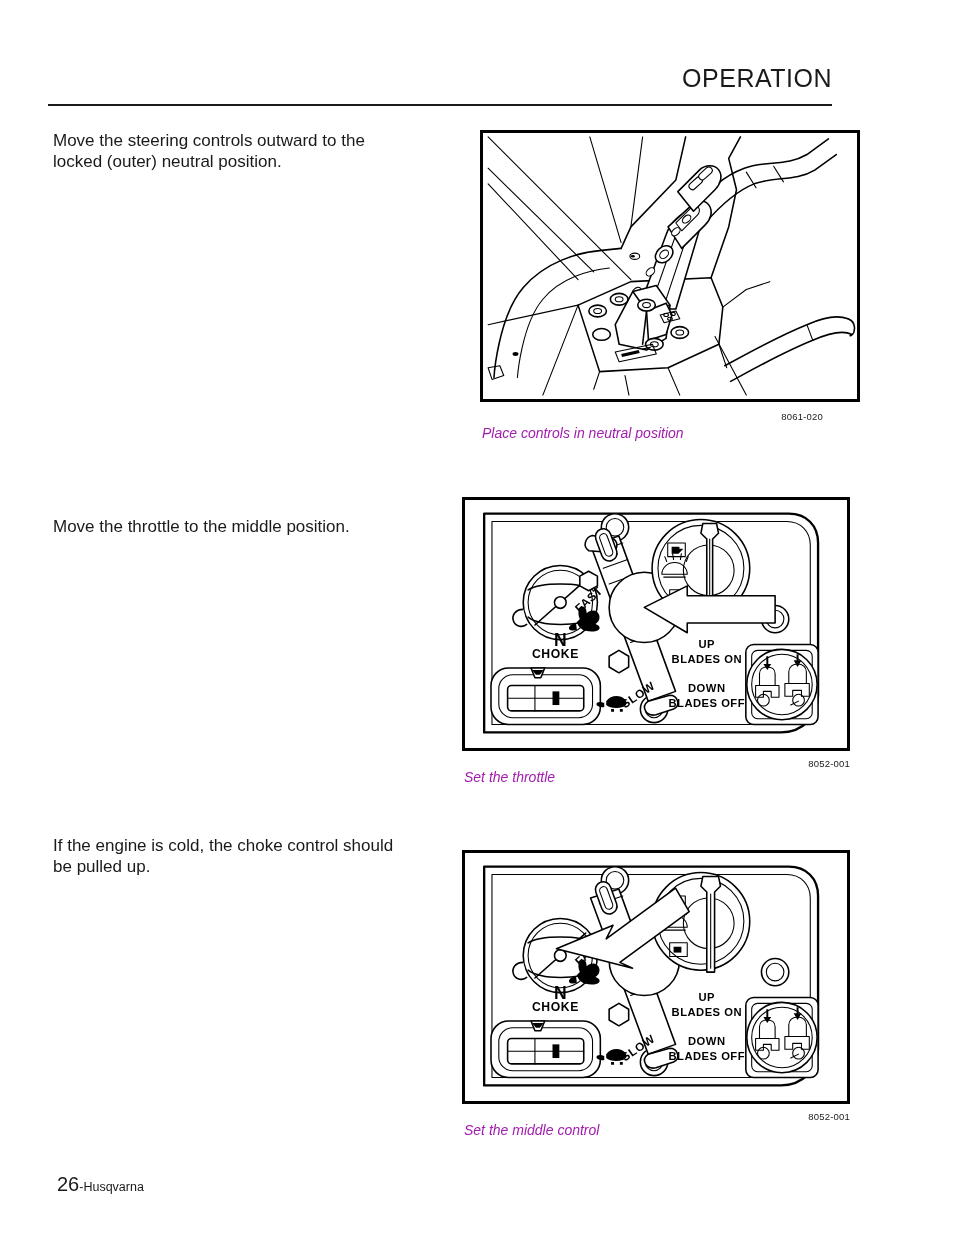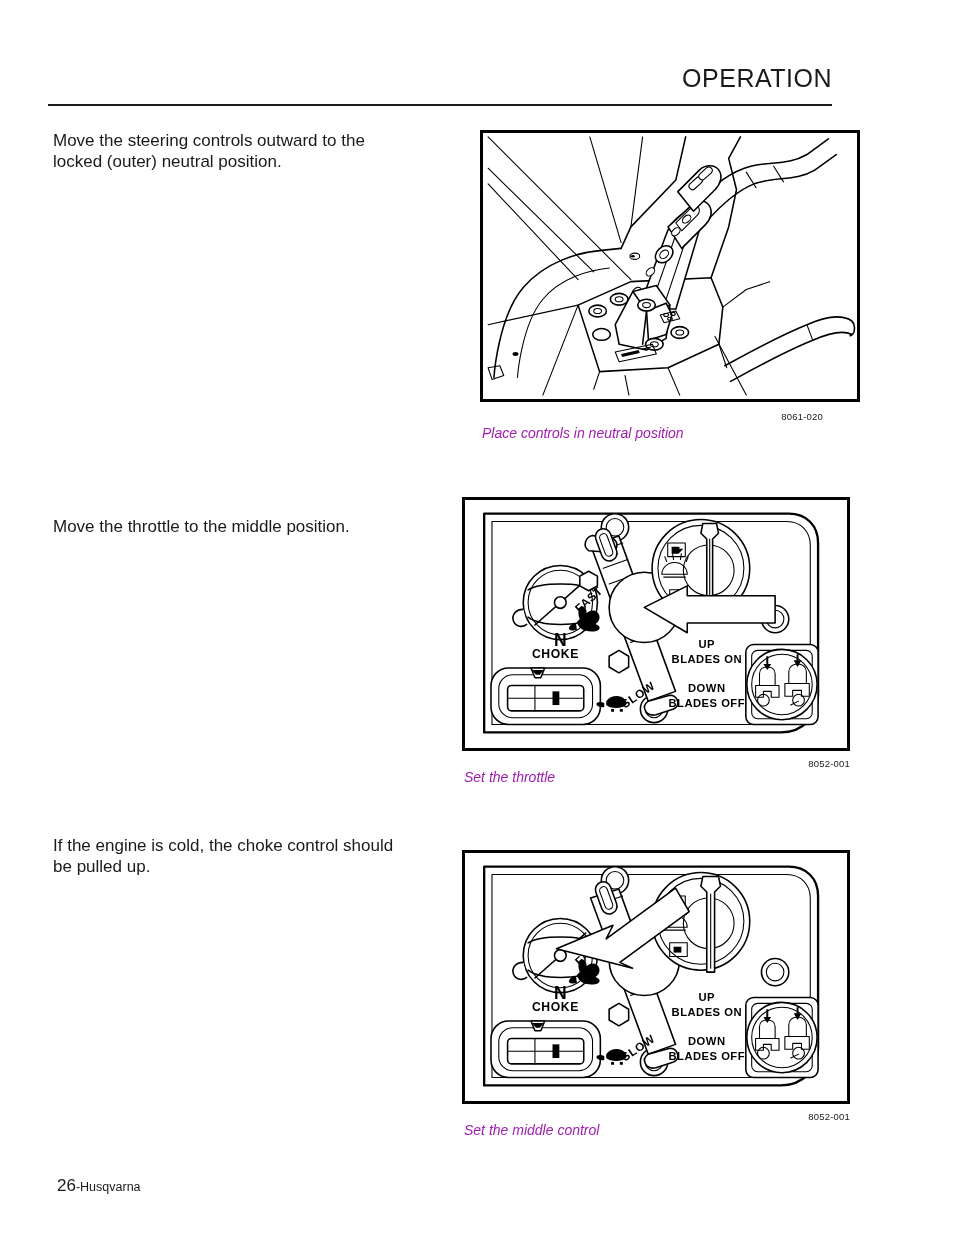--- a/index.html
+++ b/index.html
@@ -96,21 +96,21 @@
 
   
   .footer {
     position: absolute;
     left: 57px;
     top: 1152px;
     display: flex;
     align-items: baseline;
     color: #1a1a1a;
   }
-  .footer-page { font-size: 17px; }
+  .footer-page { font-size: 20px; }
   .footer-brand { font-size: 12.5px; margin-top: 28px; }
 
   
   .ln { fill: none; stroke: #000; stroke-width: 1.6; stroke-linejoin: round; stroke-linecap: round; }
   .ln-t { fill: none; stroke: #000; stroke-width: 1.1; stroke-linejoin: round; stroke-linecap: round; }
   .ln-h { fill: none; stroke: #000; stroke-width: 2.4; stroke-linejoin: round; stroke-linecap: round; }
   .fillw { fill: #fff; stroke: #000; stroke-width: 1.6; stroke-linejoin: round; }
   .fillw-t { fill: #fff; stroke: #000; stroke-width: 1.1; stroke-linejoin: round; }
   .fillk { fill: #000; stroke: none; }
   .panel-txt { font-family: "Liberation Sans", sans-serif; font-weight: bold; fill: #000; }

